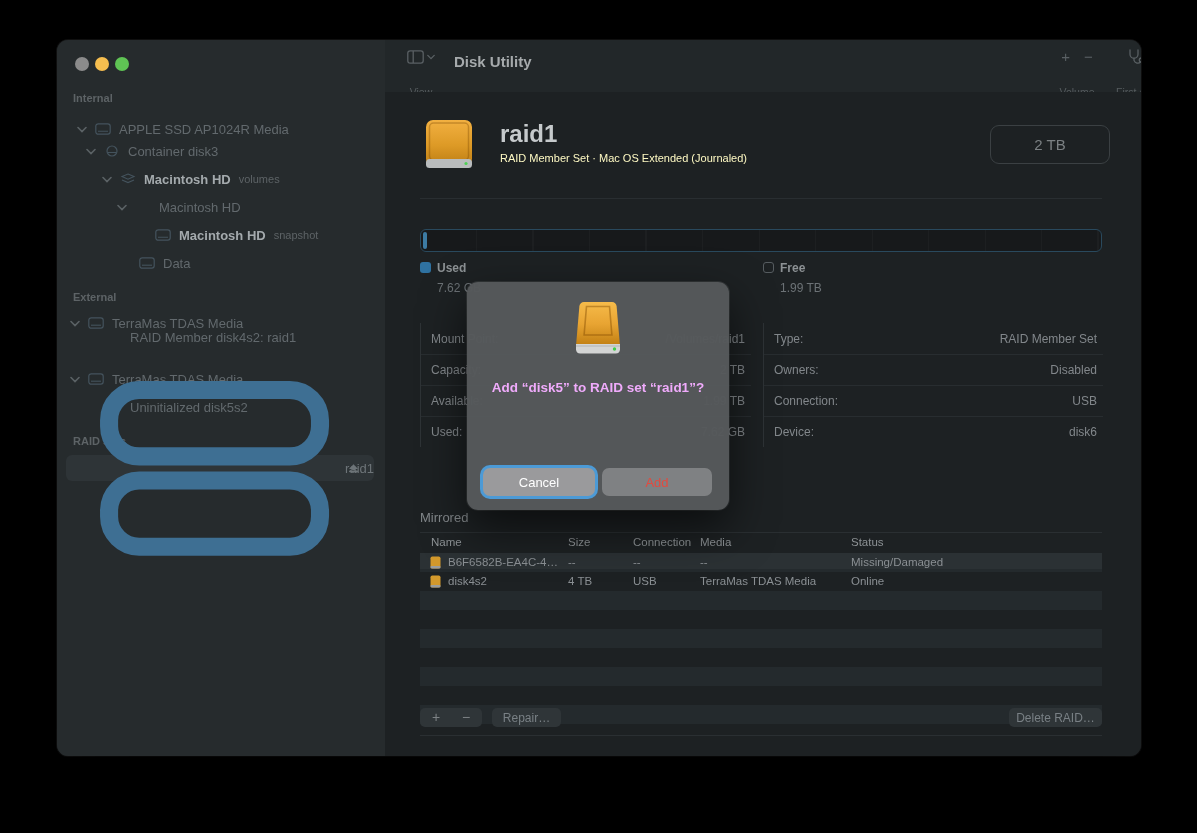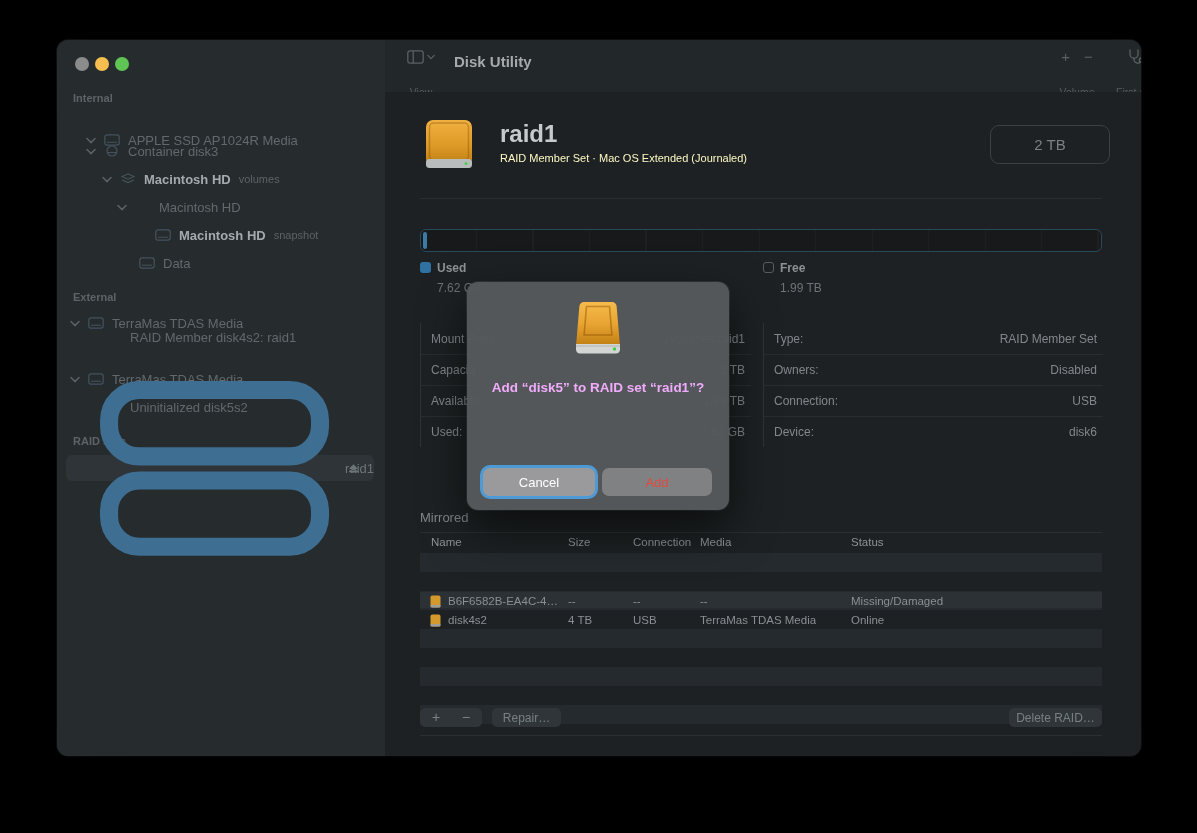--- a/index.html
+++ b/index.html
@@ -47,21 +47,21 @@
   .panel{position:absolute;top:231px;height:124px;border-left:1px solid #2e3336;}
   .prow{position:relative;height:31px;display:flex;align-items:center;justify-content:space-between;
         padding:0 6px 0 10px;font-size:12px;color:#82878b;box-sizing:border-box;}
   .prow + .prow{border-top:1px solid #282d30;}
   .mirr{position:absolute;left:35px;top:418px;font-size:13px;color:#82878a;}
   .tbl-h{position:absolute;left:35px;top:440px;width:682px;height:20px;border-top:1px solid #2a2f32;border-bottom:1px solid #2a2f32;
          font-size:11.5px;color:#8d9295;}
   .tbl-h span{position:absolute;top:3px;}
   .tbody{position:absolute;left:35px;top:461px;width:682px;height:182px;
          background:repeating-linear-gradient(180deg,#242a2d 0 19px,#1d2123 19px 38px);border-bottom:1px solid #2a2f32;}
-  .trow{position:absolute;left:0;width:682px;height:16px;font-size:11.5px;color:#8a8f93;margin-top:39px;}
+  .trow{position:absolute;left:0;width:682px;height:16px;font-size:11.5px;color:#8a8f93;}
   .trow span{position:absolute;top:3px;white-space:nowrap;}
   .trow .rico{position:absolute;left:10px;top:3px;width:11px;height:13px;}
   .c-name{left:28px;} .c-size{left:148px;} .c-conn{left:213px;} .c-media{left:280px;} .c-status{left:431px;}
   .btn{position:absolute;top:616px;height:19px;background:#2f3538;border-radius:5px;color:#798085;font-size:12px;
        display:flex;align-items:center;justify-content:center;}
   .pmbtn span{width:30px;text-align:center;font-size:14px;line-height:17px;color:#7d8285;}
   
   .dialog{position:absolute;left:410px;top:242px;width:262px;height:228px;border-radius:11px;
           background:rgba(86,89,91,.98);box-shadow:0 18px 45px rgba(0,0,0,.6),0 0 0 1px rgba(255,255,255,.09);}
   .dlg-icon{position:absolute;left:101px;top:18px;}
@@ -94,21 +94,21 @@
 <div class="stage">
   <div class="window">
 
     <aside class="sidebar">
       <div class="tl" style="left:18px;background:#8b8b8b"></div>
       <div class="tl" style="left:38px;background:#f6be4f"></div>
       <div class="tl" style="left:58px;background:#5fc454"></div>
 
       <div class="sec-h" style="top:52px">Internal</div>
 
-      <div class="srow" style="top:86px;padding-left:29px">
+      <div class="srow" style="top:75px;padding-left:20px">
         <svg class="chev" viewBox="0 0 10 7">
             <path d="M1 1.5L5 5.5L9 1.5" fill="none" stroke="currentColor" stroke-width="1.6" stroke-linecap="round"></path>
           </svg>
         <svg class="sico" viewBox="0 0 16 12">
             <rect x="0.8" y="0.8" width="14.4" height="10.4" rx="2.4" fill="none" stroke="currentColor" stroke-width="1.2"></rect>
             <line x1="3" y1="8.2" x2="13" y2="8.2" stroke="currentColor" stroke-width="1.1"></line>
           </svg>
         <span>APPLE SSD AP1024R Media</span>
       </div>
       <div class="srow" style="top:97px;padding-left:29px">

